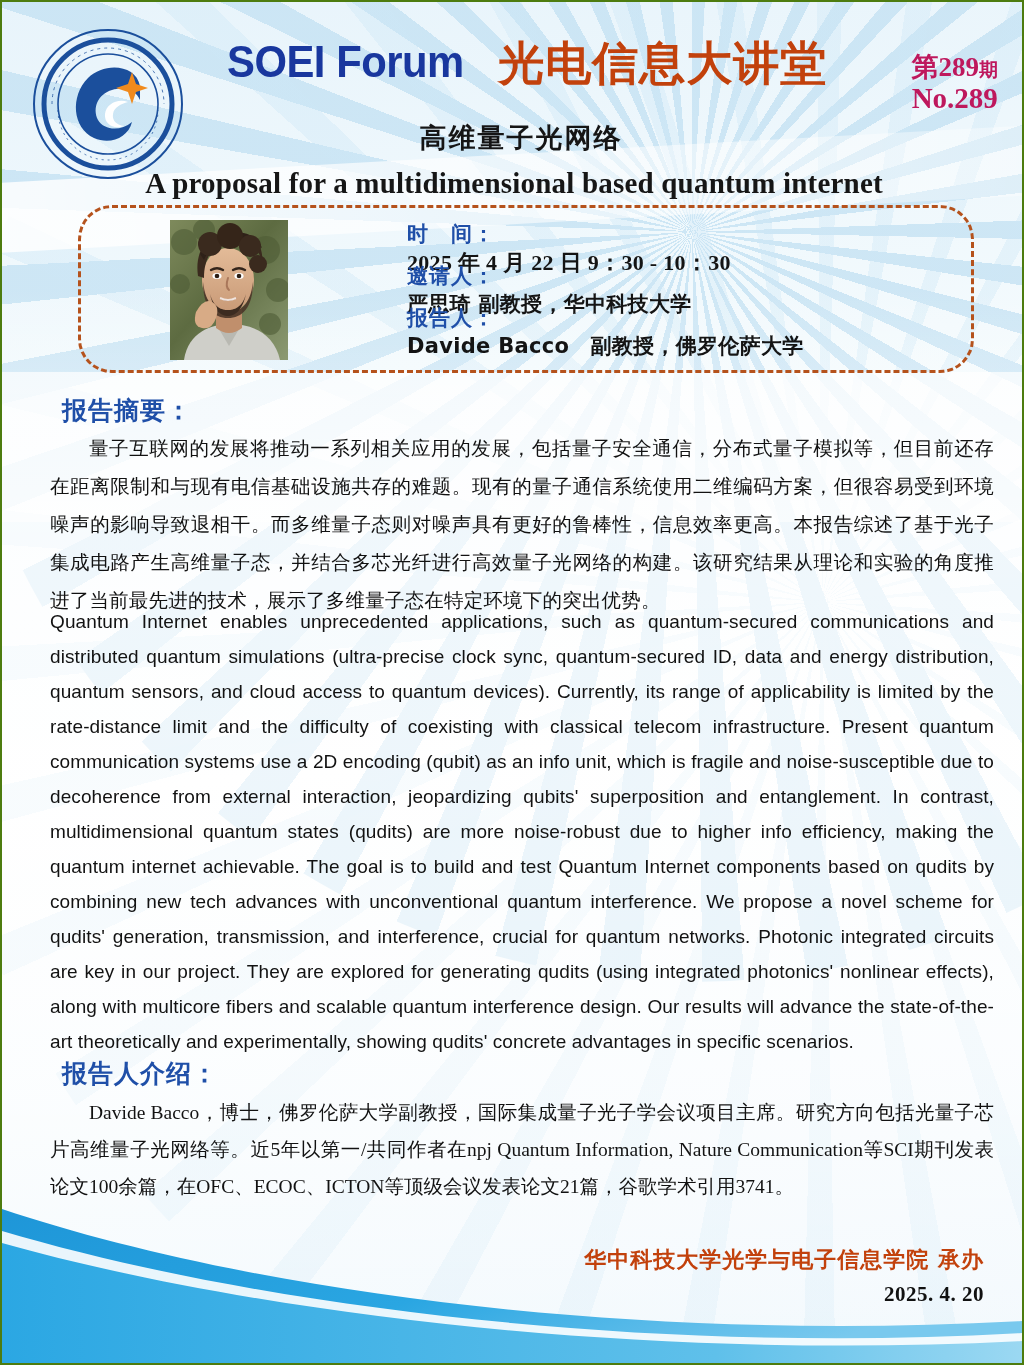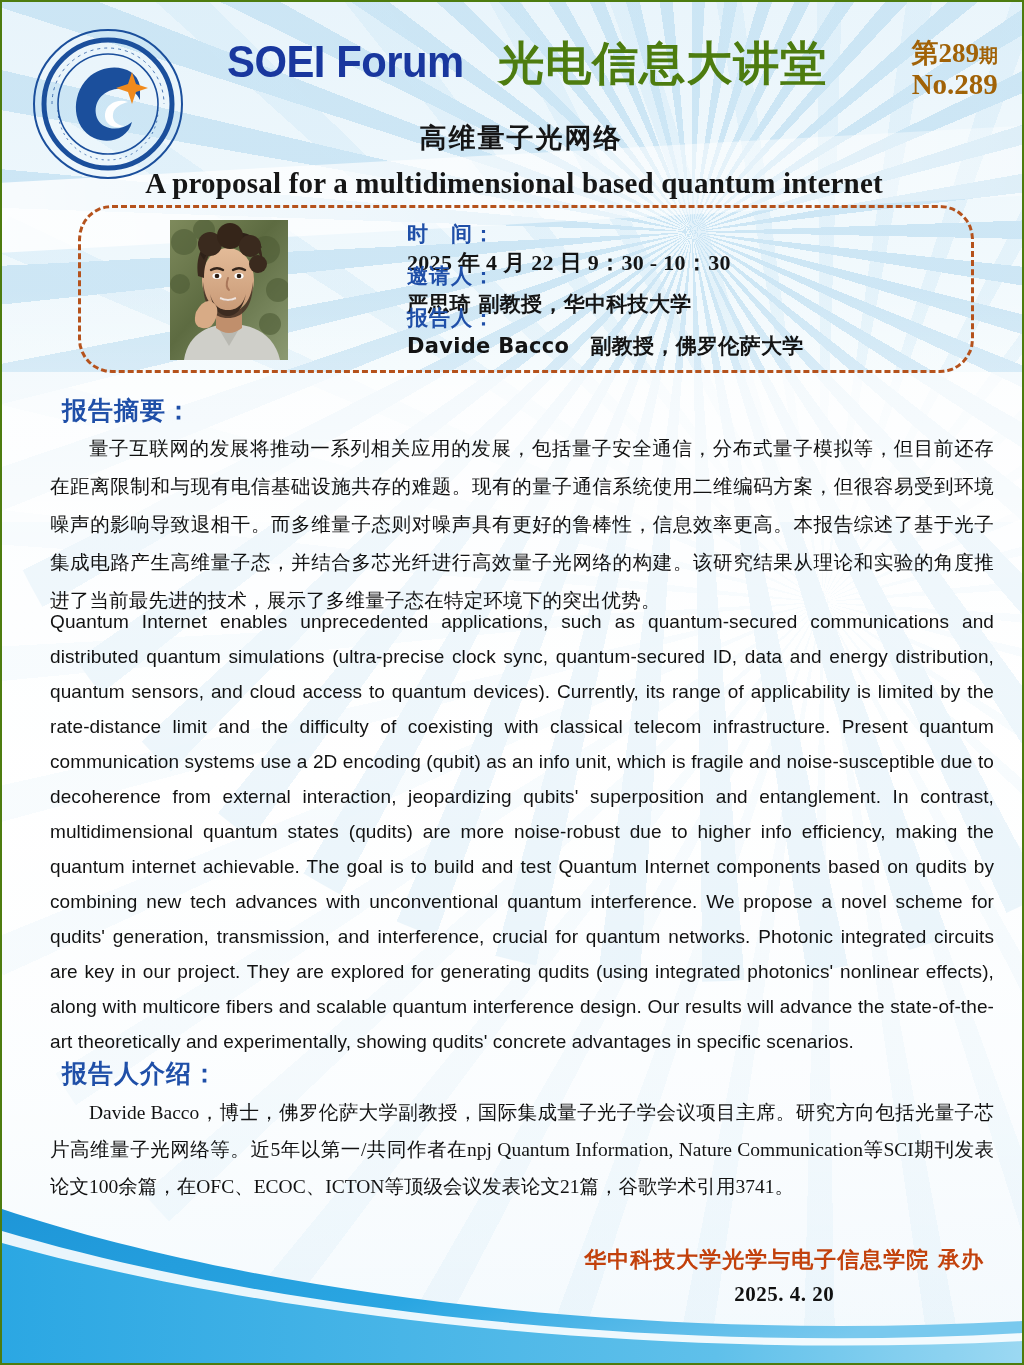--- a/index.html
+++ b/index.html
@@ -75,26 +75,26 @@
     display:flex;align-items:flex-start;
   }
   .t-soei{
     font-family:"Liberation Sans","DejaVu Sans",sans-serif;
     font-weight:bold;font-size:44px;color:#19379e;
     letter-spacing:-.5px;line-height:1;
     transform:scaleX(.95);transform-origin:left top;
   }
   .t-cn{
     font-family:"DejaVu Sans","Liberation Sans",sans-serif;
-    font-weight:bold;font-size:46px;color:#4d7c0f;
+    font-weight:bold;font-size:46px;color:#c2410c;
     line-height:1;margin-left:22px;letter-spacing:1px;
   }
   .issue{
-    position:absolute;right:28px;top:36px;
-    text-align:center;color:#a16207;
+    position:absolute;right:28px;top:50px;
+    text-align:center;color:#be185d;
     font-family:"Liberation Serif","DejaVu Serif",serif;
     line-height:1.12;
   }
   .issue .l1{font-size:27px;font-weight:bold;white-space:nowrap;}
   .issue .l1 .qi{font-size:19px;}
   .issue .l2{font-size:29px;font-weight:bold;}
 
   .subtitle-cn{
     position:absolute;left:0;right:0;top:118px;
     text-align:center;
@@ -189,21 +189,20 @@
   .footer .org{
     font-family:"DejaVu Sans","Liberation Sans",sans-serif;
     font-weight:bold;font-size:22px;color:#c2410c;
     letter-spacing:1px;
   }
   .footer .date{
     margin-top:7px;
     font-family:"Liberation Serif","DejaVu Serif",serif;
     font-weight:bold;font-size:21px;color:#111;
     letter-spacing:.5px;
-    text-align:center;
   }
 </style>
 </head>
 <body>
 
 <div class="poster">
 
   <div class="bg-base"></div>
   <div class="rays"></div>
   <div class="rays2"></div>

